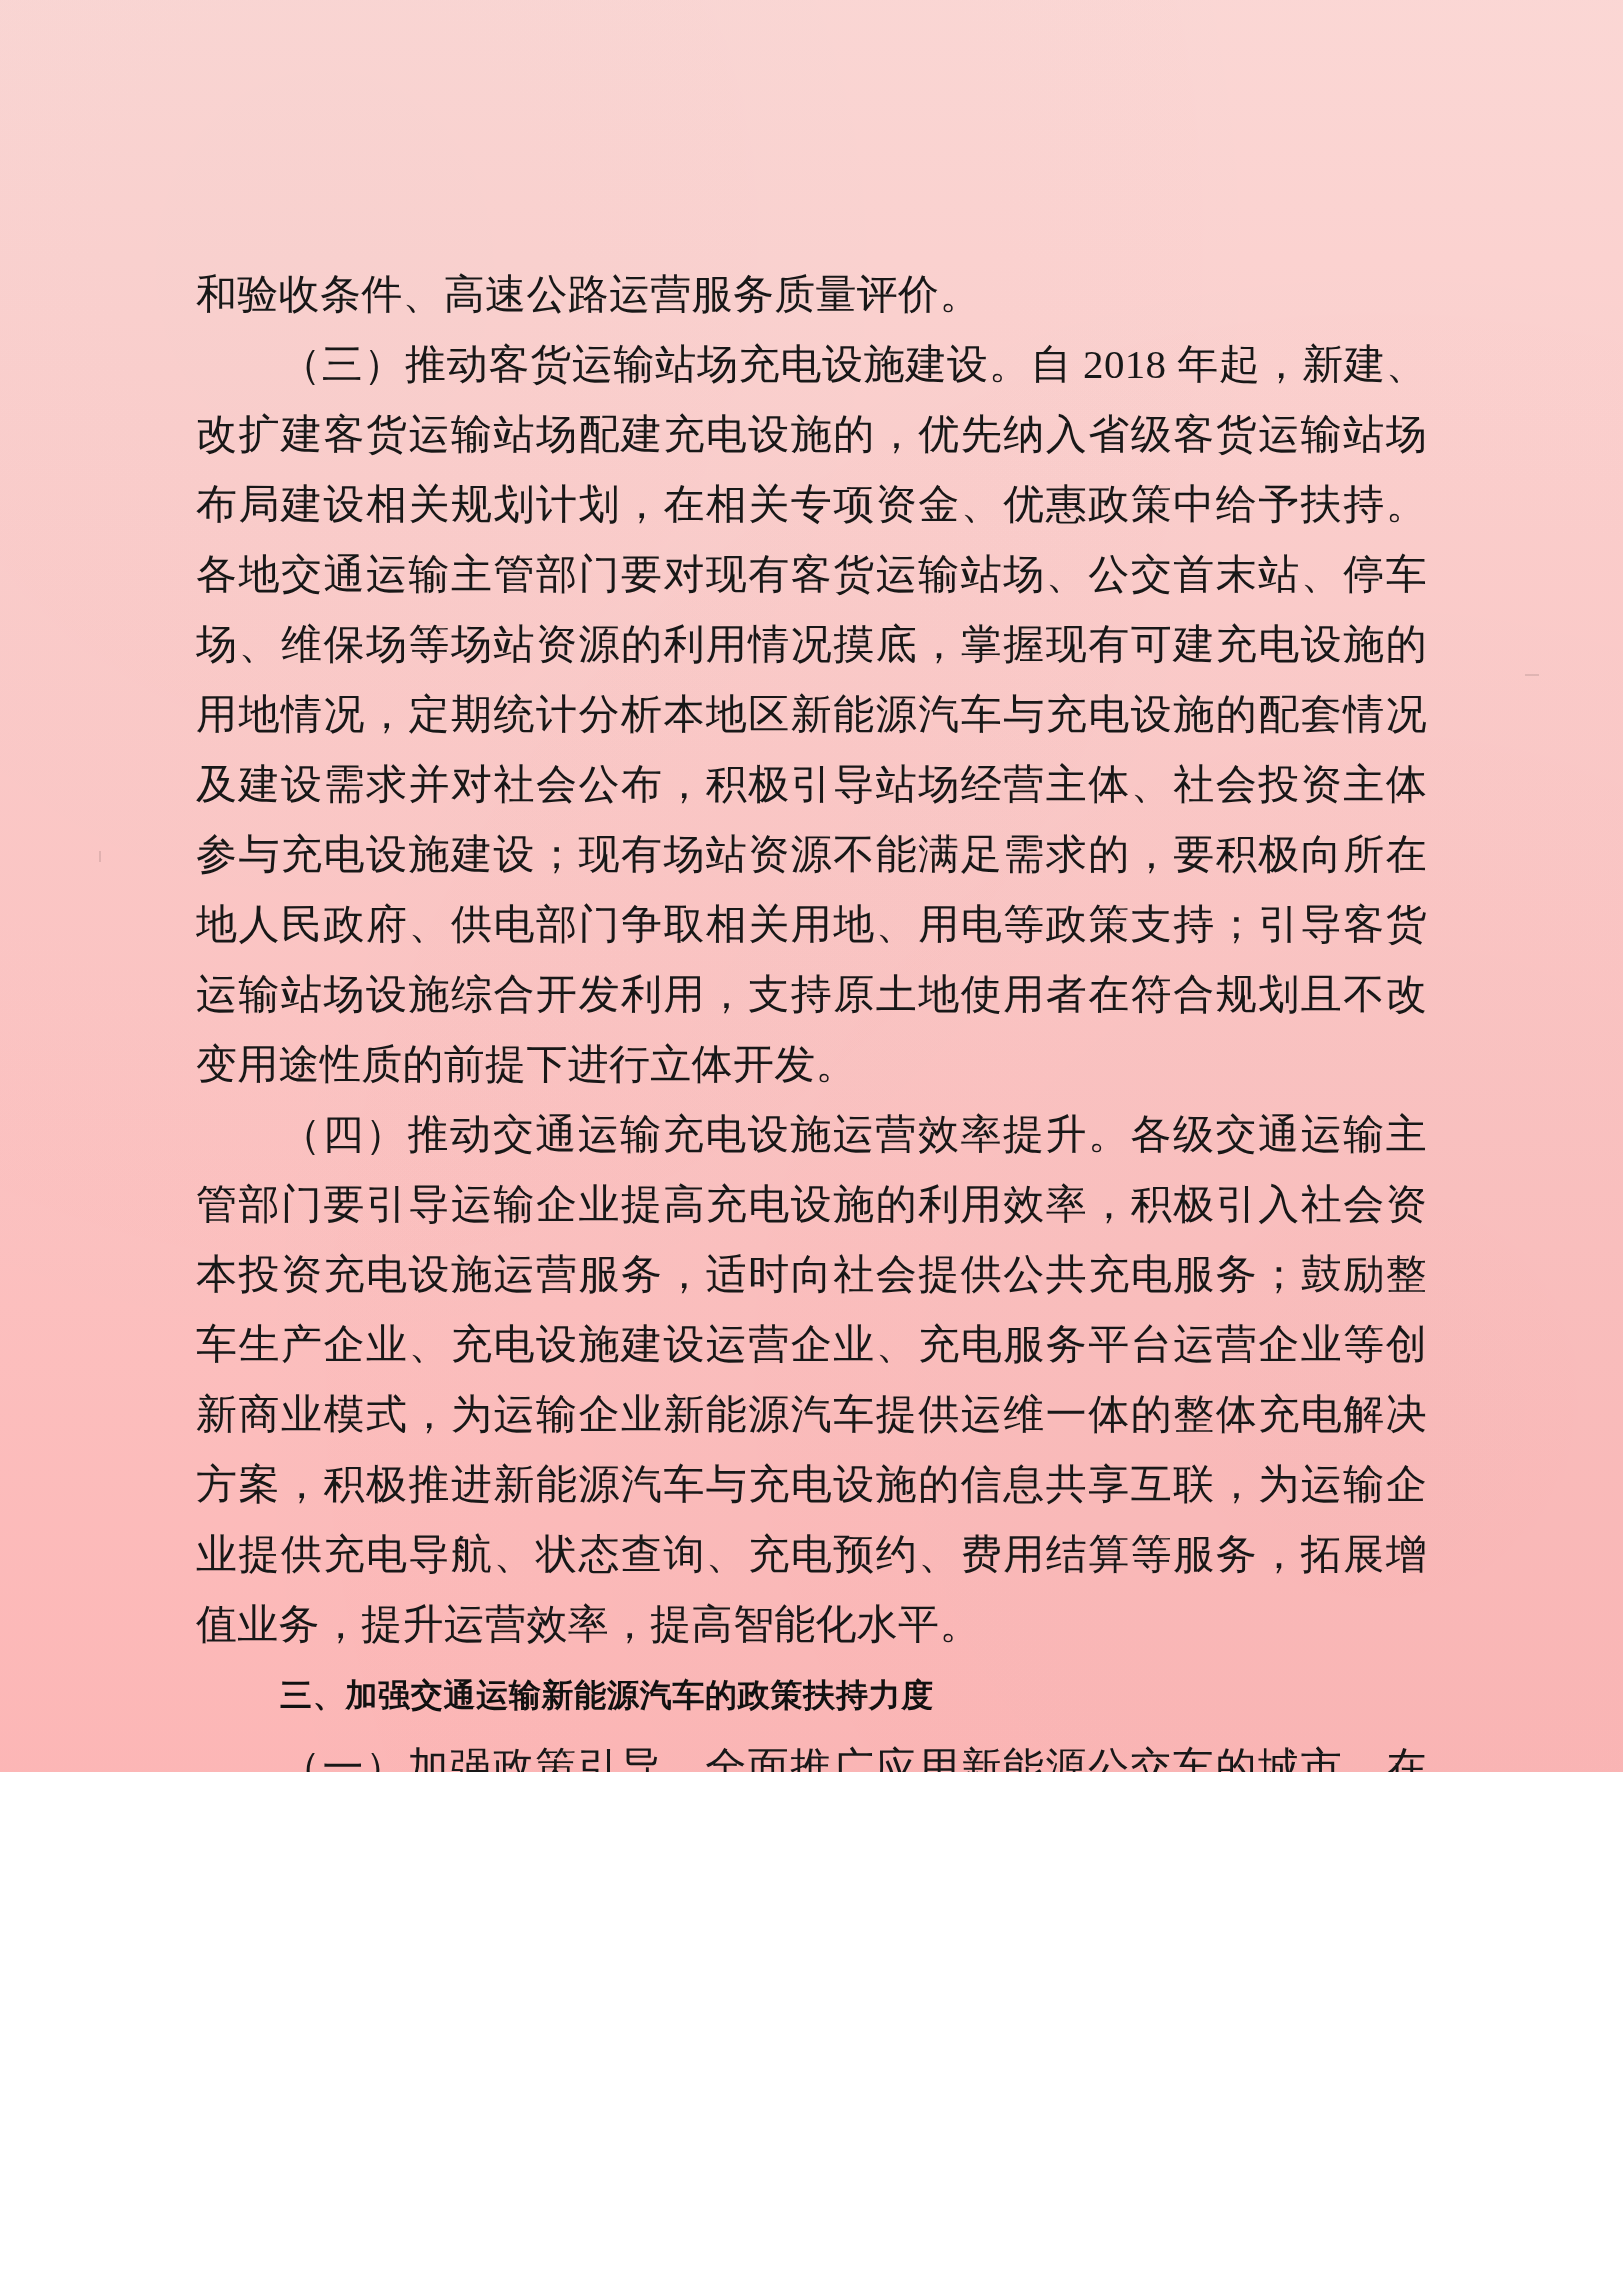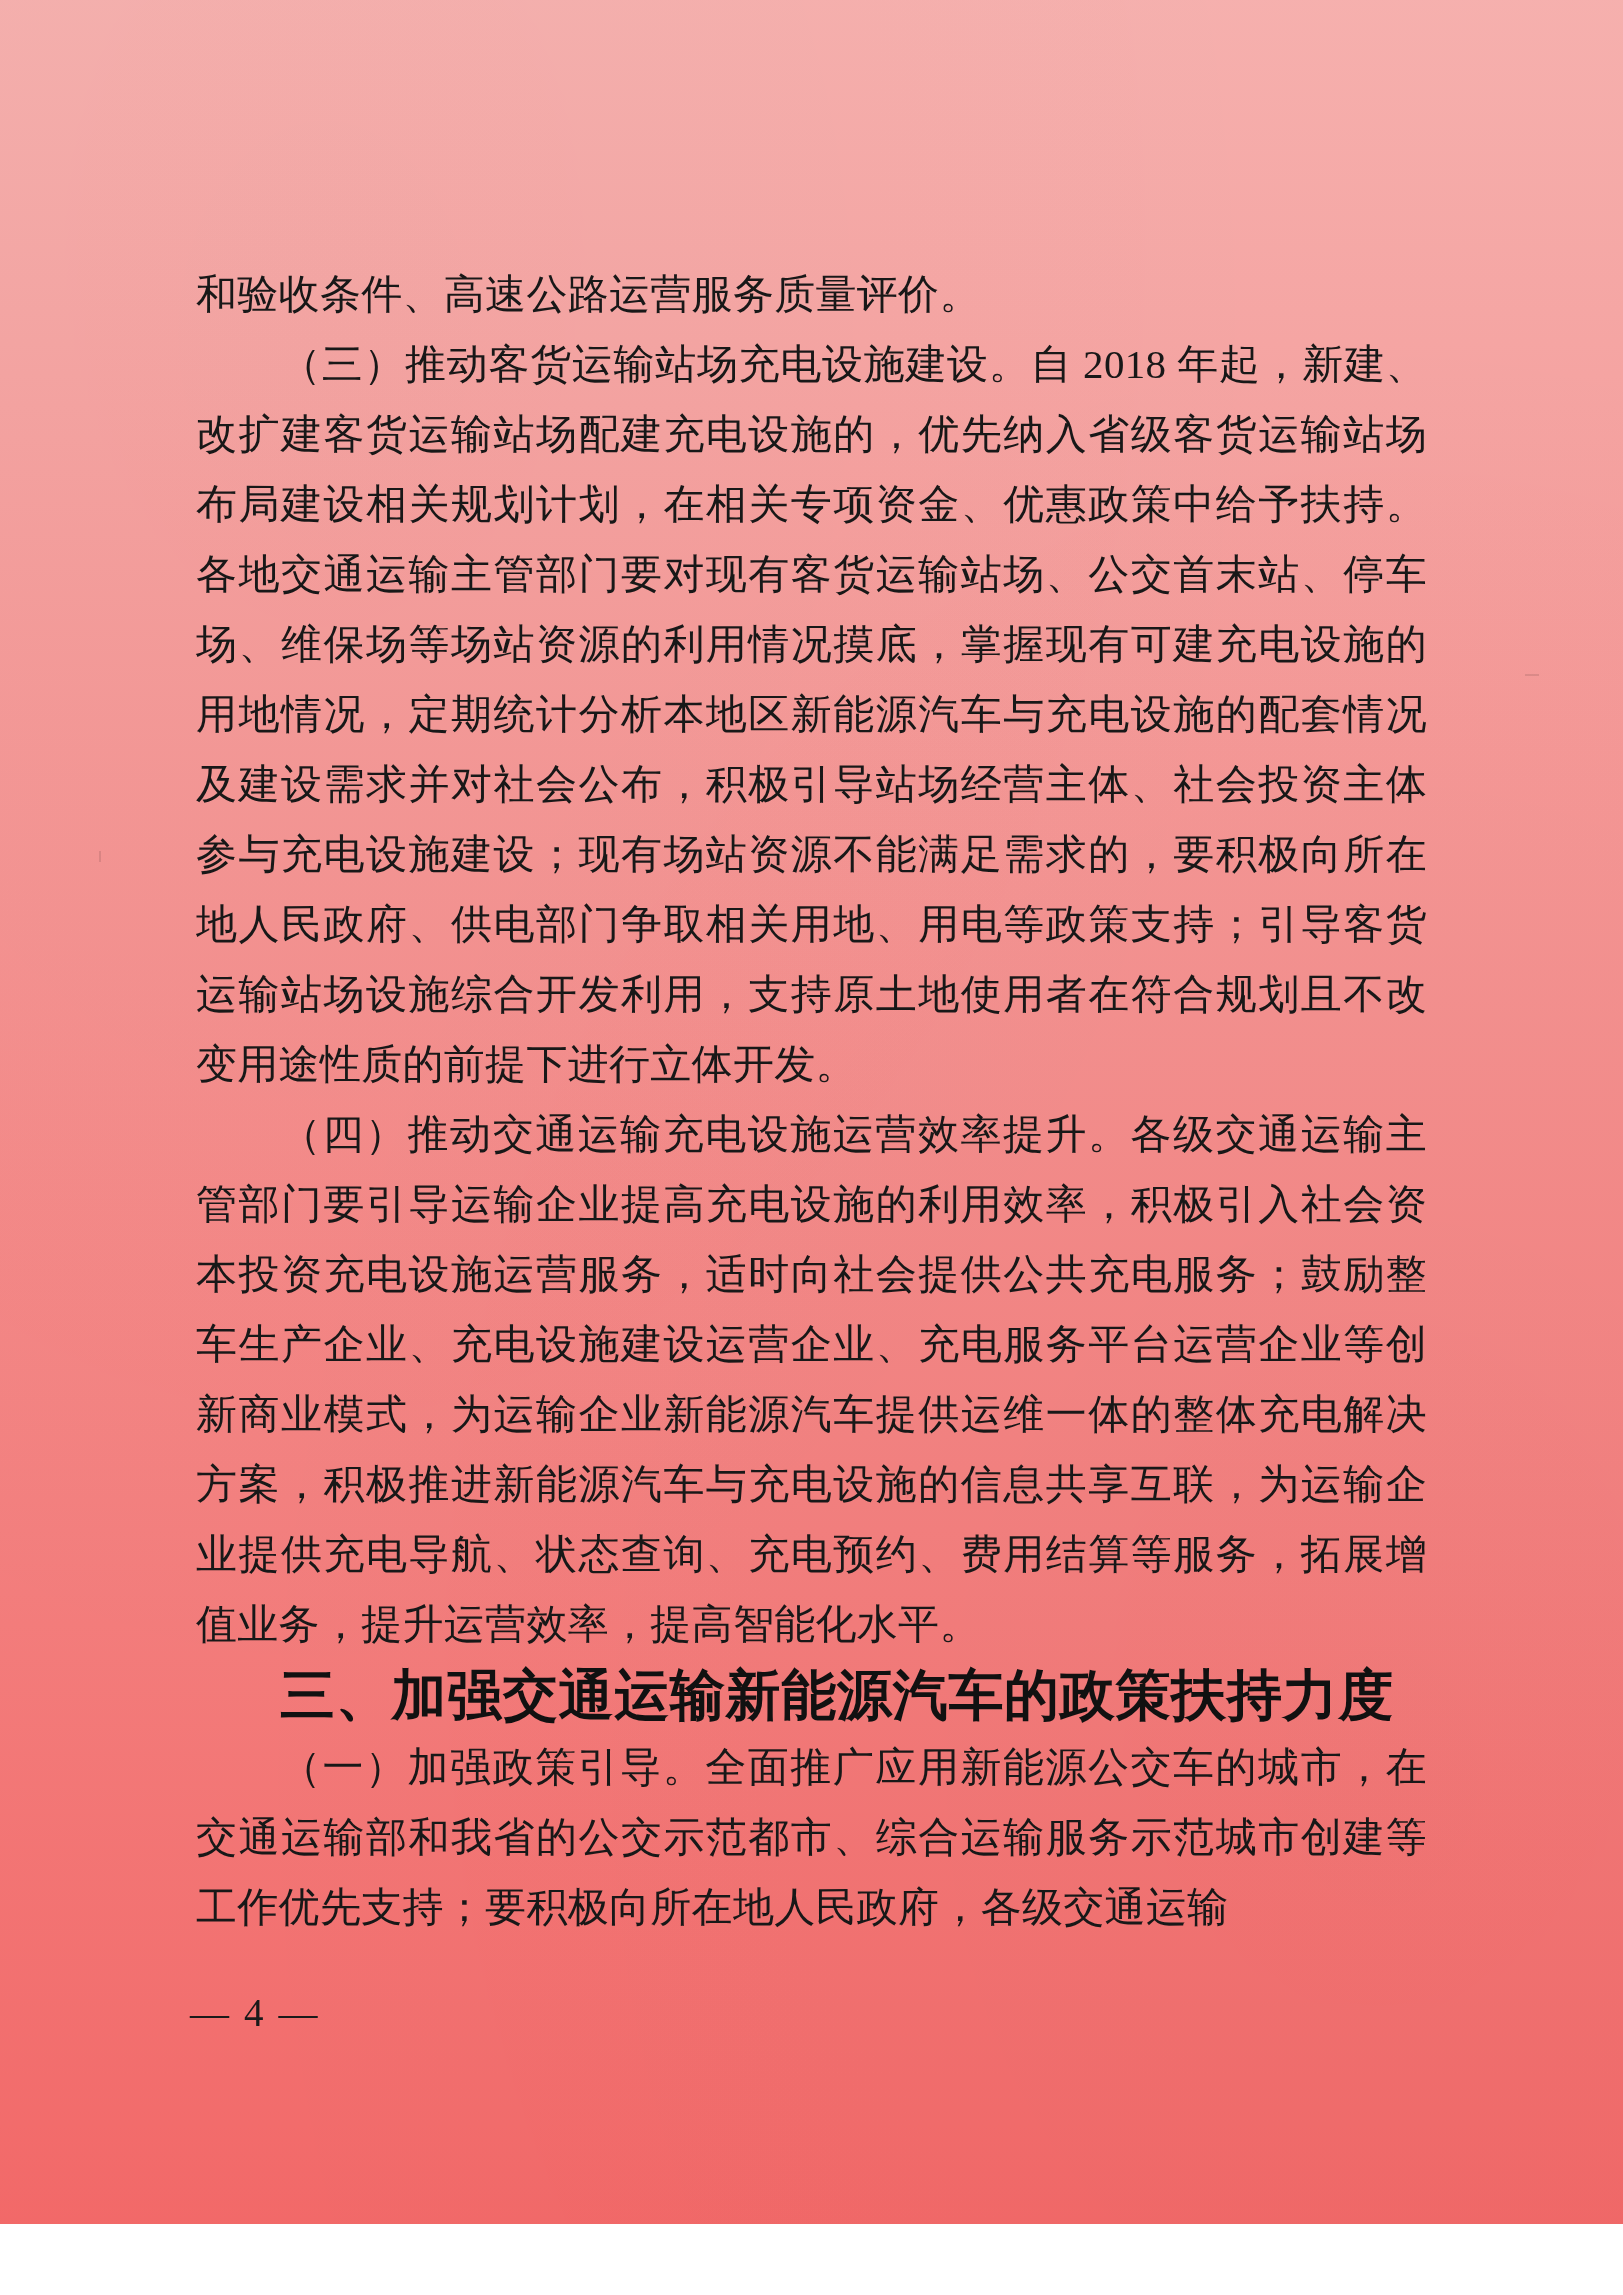--- a/index.html
+++ b/index.html
@@ -3,22 +3,22 @@
 <meta charset="utf-8">
 <style>
   html, body {
     margin: 0;
     padding: 0;
     background: #ffffff;
   }
   .page {
     position: relative;
     width: 1623px;
-    height: 2224px;
-    background: #ef4444;
+    height: 1772px;
+    background: #fca5a5;
     box-sizing: border-box;
     overflow: hidden;
   }
   
   .page::before {
     content: "";
     position: absolute;
     inset: 0;
     background:
       radial-gradient(ellipse at 20% 15%, rgba(0,0,0,0.012), rgba(0,0,0,0) 60%),
@@ -41,21 +41,21 @@
     text-justify: inter-ideograph;
     margin: 0 0 0 0;
     letter-spacing: 0.3px;
   }
   .indent {
     text-indent: 84px;
   }
   .section-heading {
     font-family: "Liberation Serif", "DejaVu Serif", serif;
     font-weight: bold;
-    font-size: 55px;
+    font-size: 32px;
     line-height: 73px;
     color: #111111;
     text-indent: 84px;
     margin: 0;
     letter-spacing: 0.7px;
   }
   .page-number {
     position: absolute;
     left: 190px;
     top: 1990px;

